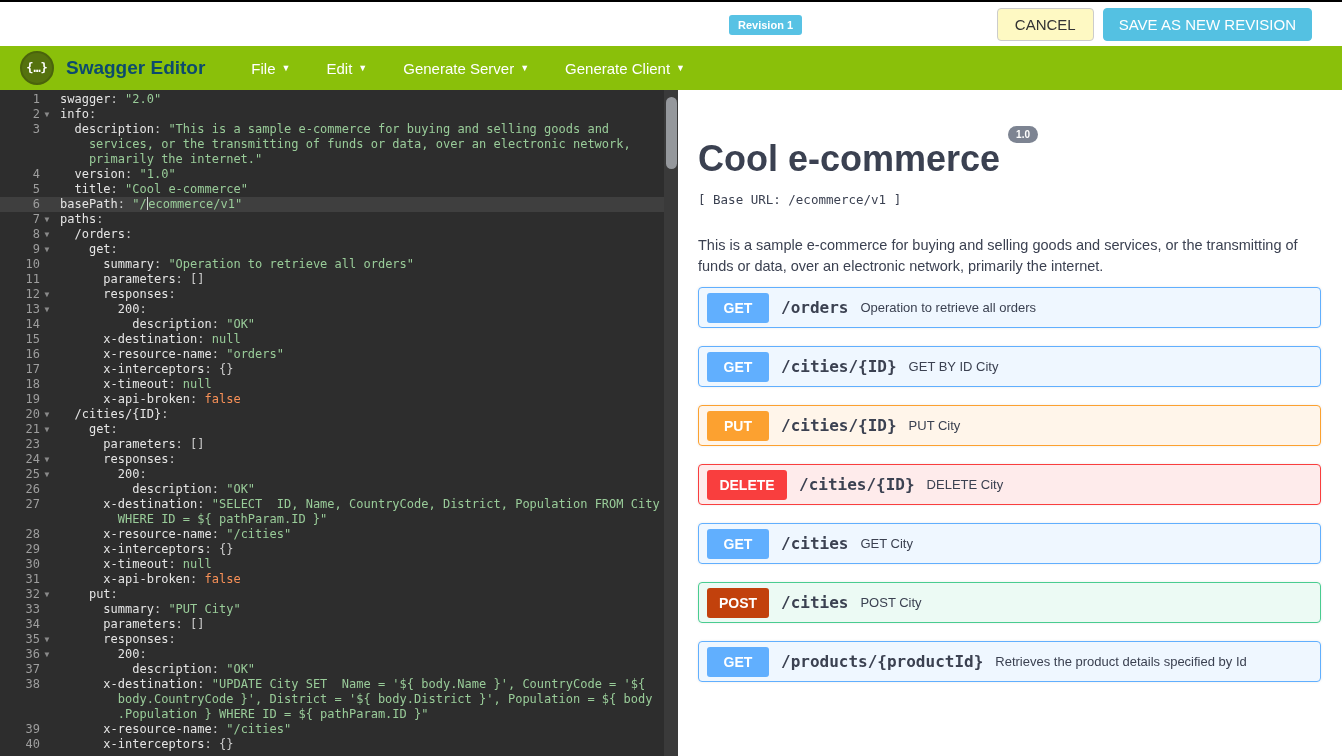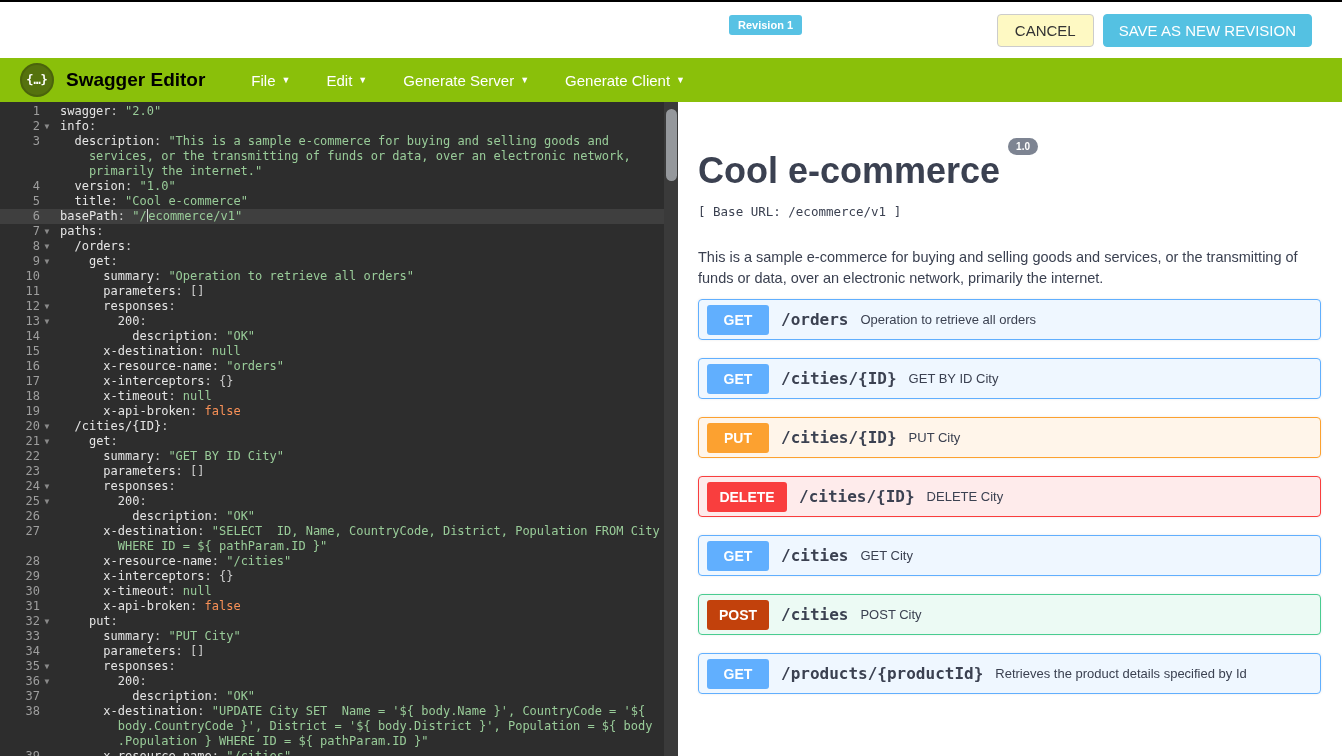--- a/index.html
+++ b/index.html
@@ -1,38 +1,38 @@
 <!DOCTYPE html>
 <html><head>
 <meta charset="utf-8">
 <style>
   * { margin:0; padding:0; box-sizing:border-box; }
   html,body { width:1342px; height:756px; overflow:hidden; background:#fff;
               font-family:"Liberation Sans", sans-serif; }
 
   
   .top-border { height:2px; background:#000; }
-  .topbar { height:56px; background:#fff; position:relative; display:flex;
+  .topbar { height:44px; background:#fff; position:relative; display:flex;
             align-items:center; justify-content:flex-end; padding-right:30px; gap:9px; }
   .rev-badge { position:absolute; left:729px; top:13px; background:#58c2e4; color:#fff;
                font-size:11px; font-weight:bold; padding:4px 9px; border-radius:3px; }
   .btn-cancel { background:#fef9c3; border:1px solid #ccc; border-radius:4px; color:#333;
                 font-size:15px; padding:7px 17px; cursor:pointer;
                 font-family:"Liberation Sans", sans-serif; }
   .btn-save { background:#54c1e2; border:1px solid #54c1e2; border-radius:4px; color:#fff;
               font-size:15px; padding:7px 15px; cursor:pointer;
               font-family:"Liberation Sans", sans-serif; }
 
   
   .gheader { height:44px; background:#8ac00a; display:flex; align-items:center; padding:0 20px; }
   .logo-circle { width:34px; height:34px; border-radius:50%; background:#55720e;
                  border:2px solid #4a630c; color:#fff; display:flex; align-items:center;
                  justify-content:center; font-size:12px; font-weight:bold;
                  font-family:"DejaVu Sans Mono", monospace; }
-  .app-title { color:#000000; font-size:19px; font-weight:bold; margin-left:12px; }
+  .app-title { color:#0c4a6e; font-size:19px; font-weight:bold; margin-left:12px; }
   .menu { display:flex; margin-left:46px; gap:36px; }
   .menu-item { color:#fff; font-size:15px; cursor:pointer; display:flex; align-items:center; gap:6px; }
   .menu-caret { font-size:9px; color:#fff; }
 
   
   .main { display:flex; height:666px; }
 
   
   .editor { width:678px; background:#2d2d2d; position:relative; overflow:hidden;
             font-family:"DejaVu Sans Mono", monospace; font-size:12px; line-height:15px;
@@ -134,21 +134,20 @@
         <div class="crow"><span class="ln">12</span><span class="fold">▼</span><span class="ctext"><span class="tok-w">      </span><span class="tok-k">responses</span><span class="tok-p">:</span></span></div>
         <div class="crow"><span class="ln">13</span><span class="fold">▼</span><span class="ctext"><span class="tok-w">        </span><span class="tok-k">200</span><span class="tok-p">:</span></span></div>
         <div class="crow"><span class="ln">14</span><span class="fold"></span><span class="ctext"><span class="tok-w">          </span><span class="tok-k">description</span><span class="tok-p">: </span><span class="tok-s">"OK"</span></span></div>
         <div class="crow"><span class="ln">15</span><span class="fold"></span><span class="ctext"><span class="tok-w">      </span><span class="tok-k">x-destination</span><span class="tok-p">: </span><span class="tok-s">null</span></span></div>
         <div class="crow"><span class="ln">16</span><span class="fold"></span><span class="ctext"><span class="tok-w">      </span><span class="tok-k">x-resource-name</span><span class="tok-p">: </span><span class="tok-s">"orders"</span></span></div>
         <div class="crow"><span class="ln">17</span><span class="fold"></span><span class="ctext"><span class="tok-w">      </span><span class="tok-k">x-interceptors</span><span class="tok-p">: {}</span></span></div>
         <div class="crow"><span class="ln">18</span><span class="fold"></span><span class="ctext"><span class="tok-w">      </span><span class="tok-k">x-timeout</span><span class="tok-p">: </span><span class="tok-s">null</span></span></div>
         <div class="crow"><span class="ln">19</span><span class="fold"></span><span class="ctext"><span class="tok-w">      </span><span class="tok-k">x-api-broken</span><span class="tok-p">: </span><span class="tok-o">false</span></span></div>
         <div class="crow"><span class="ln">20</span><span class="fold">▼</span><span class="ctext"><span class="tok-w">  </span><span class="tok-k">/cities/{ID}</span><span class="tok-p">:</span></span></div>
         <div class="crow"><span class="ln">21</span><span class="fold">▼</span><span class="ctext"><span class="tok-w">    </span><span class="tok-k">get</span><span class="tok-p">:</span></span></div>
-        <div class="crow"><span class="ln">22</span><span class="fold"></span><span class="ctext"><span class="tok-w">      </span><span class="tok-k">summary</span><span class="tok-p">: </span><span class="tok-s">"GET BY ID City"</span></span></div>
         <div class="crow"><span class="ln">23</span><span class="fold"></span><span class="ctext"><span class="tok-w">      </span><span class="tok-k">parameters</span><span class="tok-p">: []</span></span></div>
         <div class="crow"><span class="ln">24</span><span class="fold">▼</span><span class="ctext"><span class="tok-w">      </span><span class="tok-k">responses</span><span class="tok-p">:</span></span></div>
         <div class="crow"><span class="ln">25</span><span class="fold">▼</span><span class="ctext"><span class="tok-w">        </span><span class="tok-k">200</span><span class="tok-p">:</span></span></div>
         <div class="crow"><span class="ln">26</span><span class="fold"></span><span class="ctext"><span class="tok-w">          </span><span class="tok-k">description</span><span class="tok-p">: </span><span class="tok-s">"OK"</span></span></div>
         <div class="crow"><span class="ln">27</span><span class="fold"></span><span class="ctext"><span class="tok-w">      </span><span class="tok-k">x-destination</span><span class="tok-p">: </span><span class="tok-s">"SELECT  ID, Name, CountryCode, District, Population FROM City</span></span></div>
         <div class="crow"><span class="ln"></span><span class="fold"></span><span class="ctext"><span class="tok-s">        WHERE ID = ${ pathParam.ID }"</span></span></div>
         <div class="crow"><span class="ln">28</span><span class="fold"></span><span class="ctext"><span class="tok-w">      </span><span class="tok-k">x-resource-name</span><span class="tok-p">: </span><span class="tok-s">"/cities"</span></span></div>
         <div class="crow"><span class="ln">29</span><span class="fold"></span><span class="ctext"><span class="tok-w">      </span><span class="tok-k">x-interceptors</span><span class="tok-p">: {}</span></span></div>
         <div class="crow"><span class="ln">30</span><span class="fold"></span><span class="ctext"><span class="tok-w">      </span><span class="tok-k">x-timeout</span><span class="tok-p">: </span><span class="tok-s">null</span></span></div>
         <div class="crow"><span class="ln">31</span><span class="fold"></span><span class="ctext"><span class="tok-w">      </span><span class="tok-k">x-api-broken</span><span class="tok-p">: </span><span class="tok-o">false</span></span></div>

